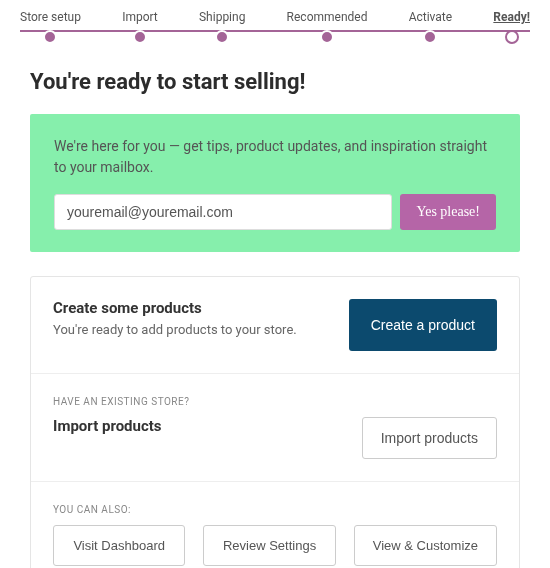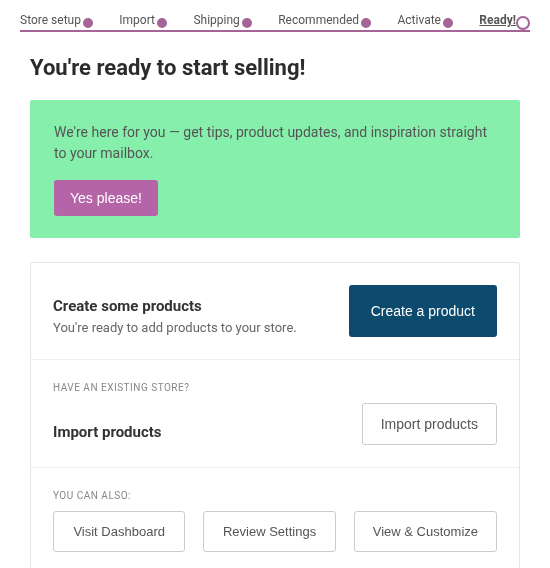--- a/index.html
+++ b/index.html
@@ -19,21 +19,21 @@
     position: absolute;
     left: 20px;
     right: 20px;
     top: 30px;
     height: 2px;
     background: #a46497;
     z-index: 0;
   }
   .step {
     display: flex;
-    flex-direction: row;
+    flex-direction: column;
     align-items: center;
     font-size: 12px;
     color: #555;
     z-index: 1;
     position: relative;
   }
   .step.active { font-weight: 700; text-decoration: underline; }
   .step-dot {
     width: 10px;
     height: 10px;
@@ -82,40 +82,41 @@
     background: #fff;
   }
   .btn-primary {
     background: #b565a7;
     color: #fff;
     border: none;
     padding: 10px 16px;
     font-size: 14px;
     border-radius: 3px;
     cursor: pointer;
+    font-family: Liberation Serif, serif;
   }
   .card {
     border: 1px solid #e5e5e5;
     border-radius: 3px;
   }
   .card-section {
     padding: 22px 22px;
     border-bottom: 1px solid #eee;
   }
   .card-section:last-child { border-bottom: none; }
   .eyebrow {
     font-size: 10px;
     letter-spacing: 0.5px;
     color: #888;
     text-transform: uppercase;
     margin-bottom: 10px;
   }
   .row {
     display: flex;
-    align-items: flex-end;
+    align-items: flex-start;
     gap: 34px;
   }
   .row-text { flex: 1; }
   .row-text h3 {
     font-size: 15px;
     font-weight: 700;
     color: #333;
     margin-bottom: 4px;
   }
   .row-text p {
@@ -183,20 +184,21 @@
       <span class="step-dot"></span>
     </div>
 </div>
 
 <div class="content">
   <h1>You're ready to start selling!</h1>
 
   <div class="panel-mail">
     <p>We're here for you — get tips, product updates, and inspiration straight to your mailbox.</p>
     <div class="mail-row">
+      <input type="text" value="youremail@youremail.com" style="">
       <button class="btn-primary">Yes please!</button>
     </div>
   </div>
 
   <div class="card">
 
     <div class="card-section">
       <div class="row">
         <div class="row-text">
           <h3>Create some products</h3>

